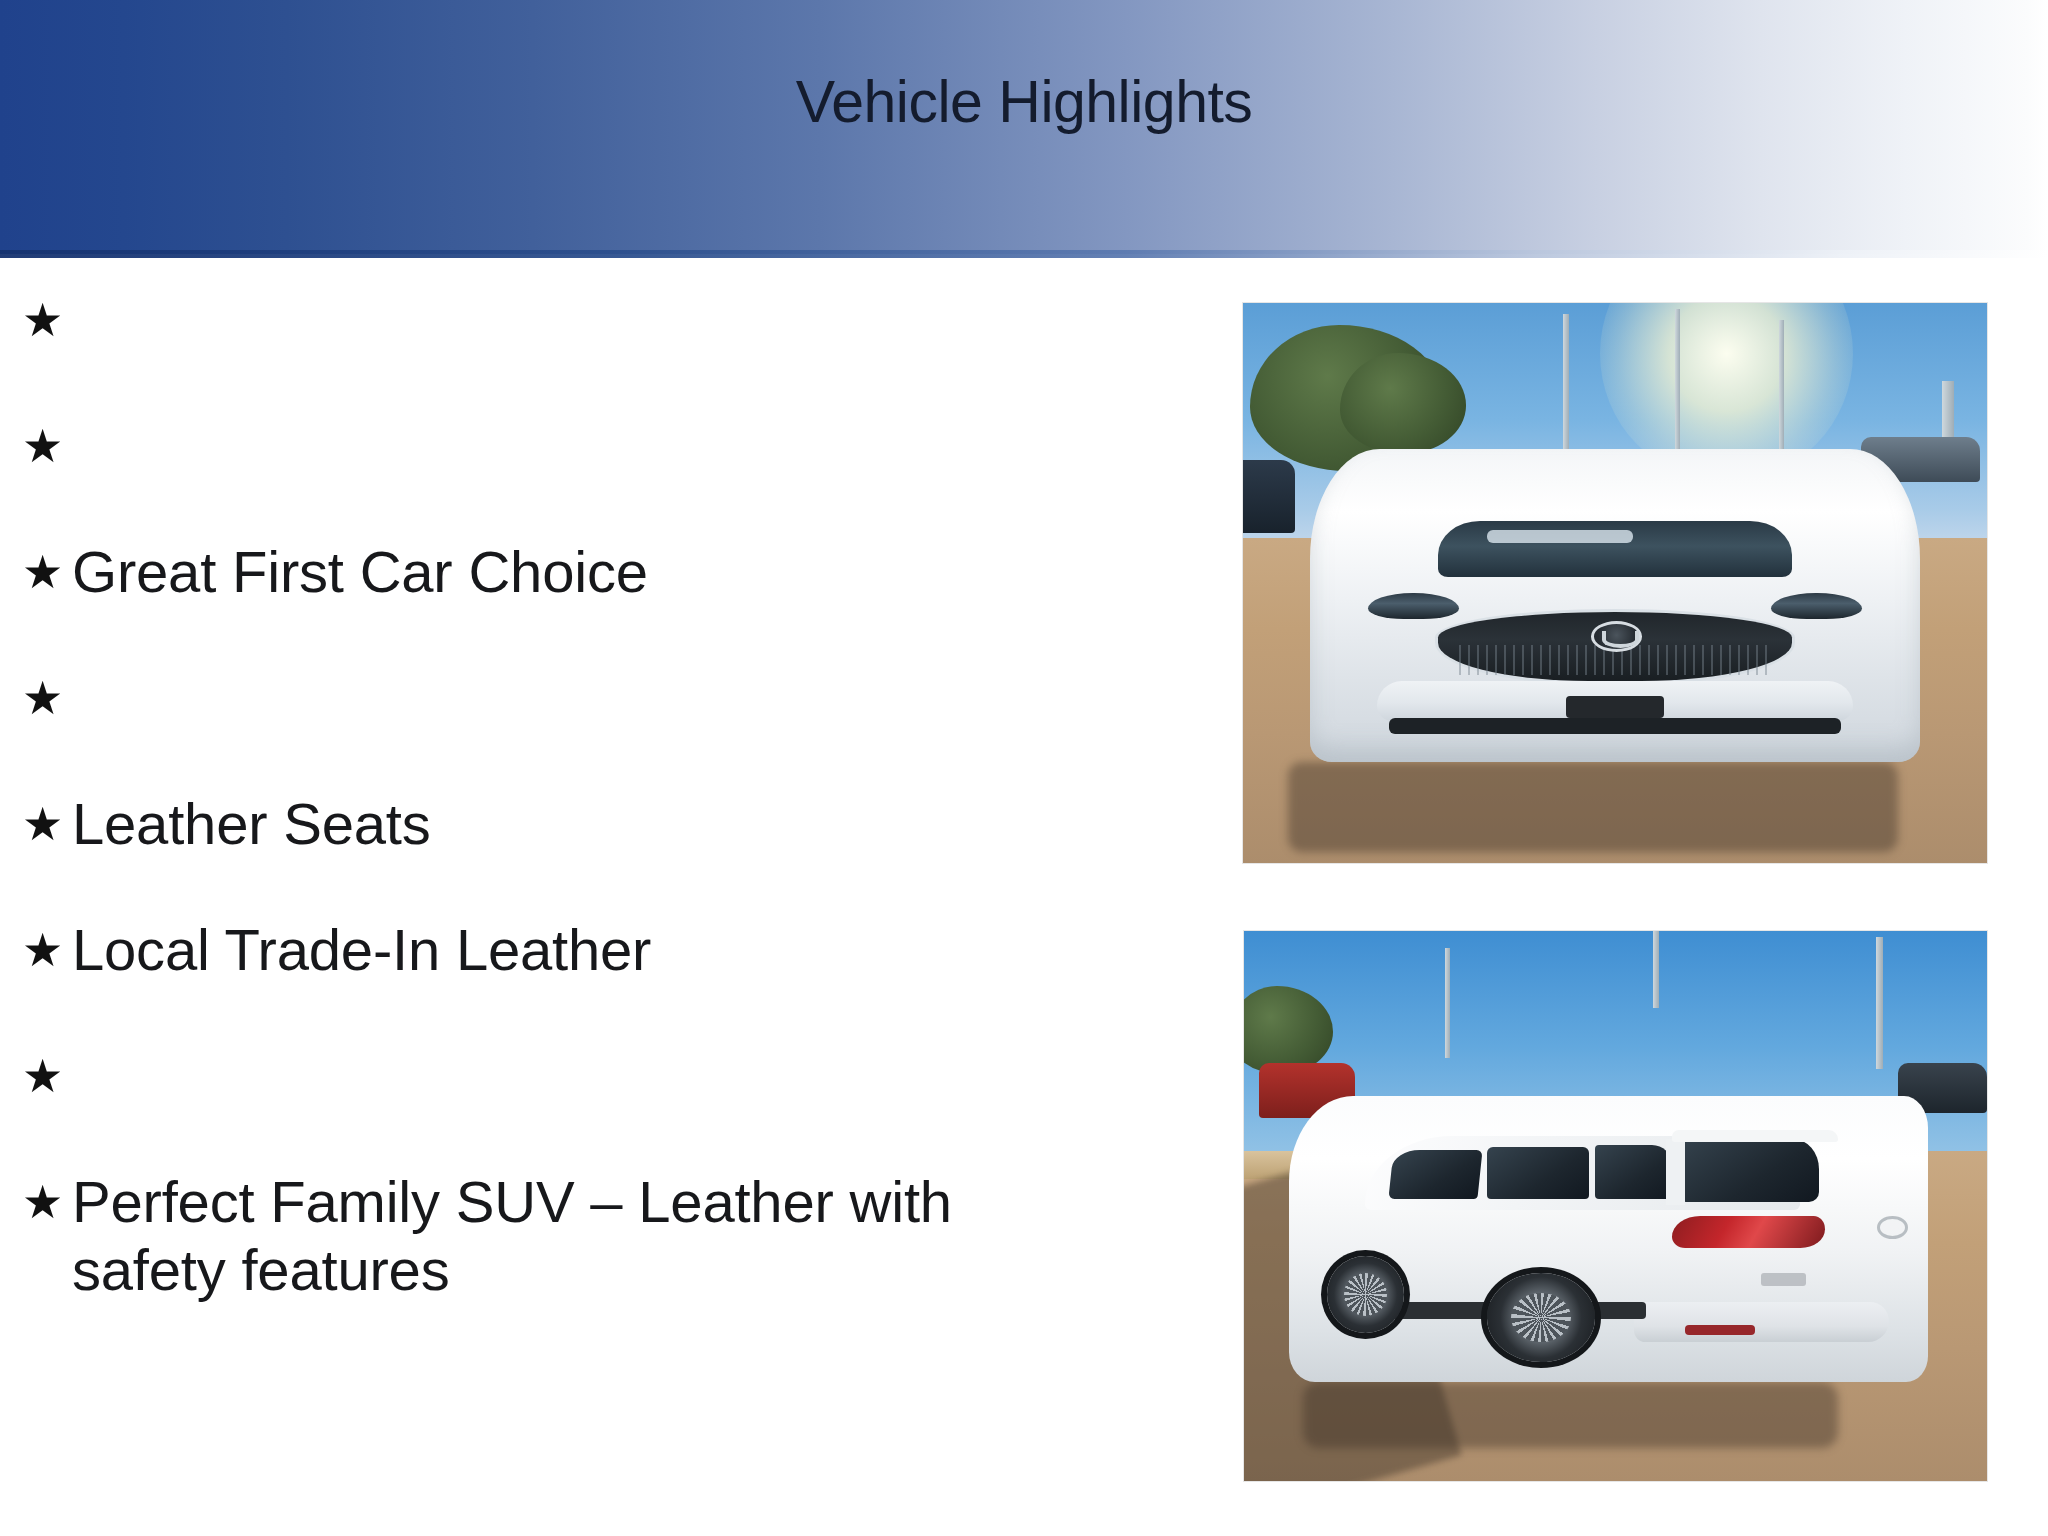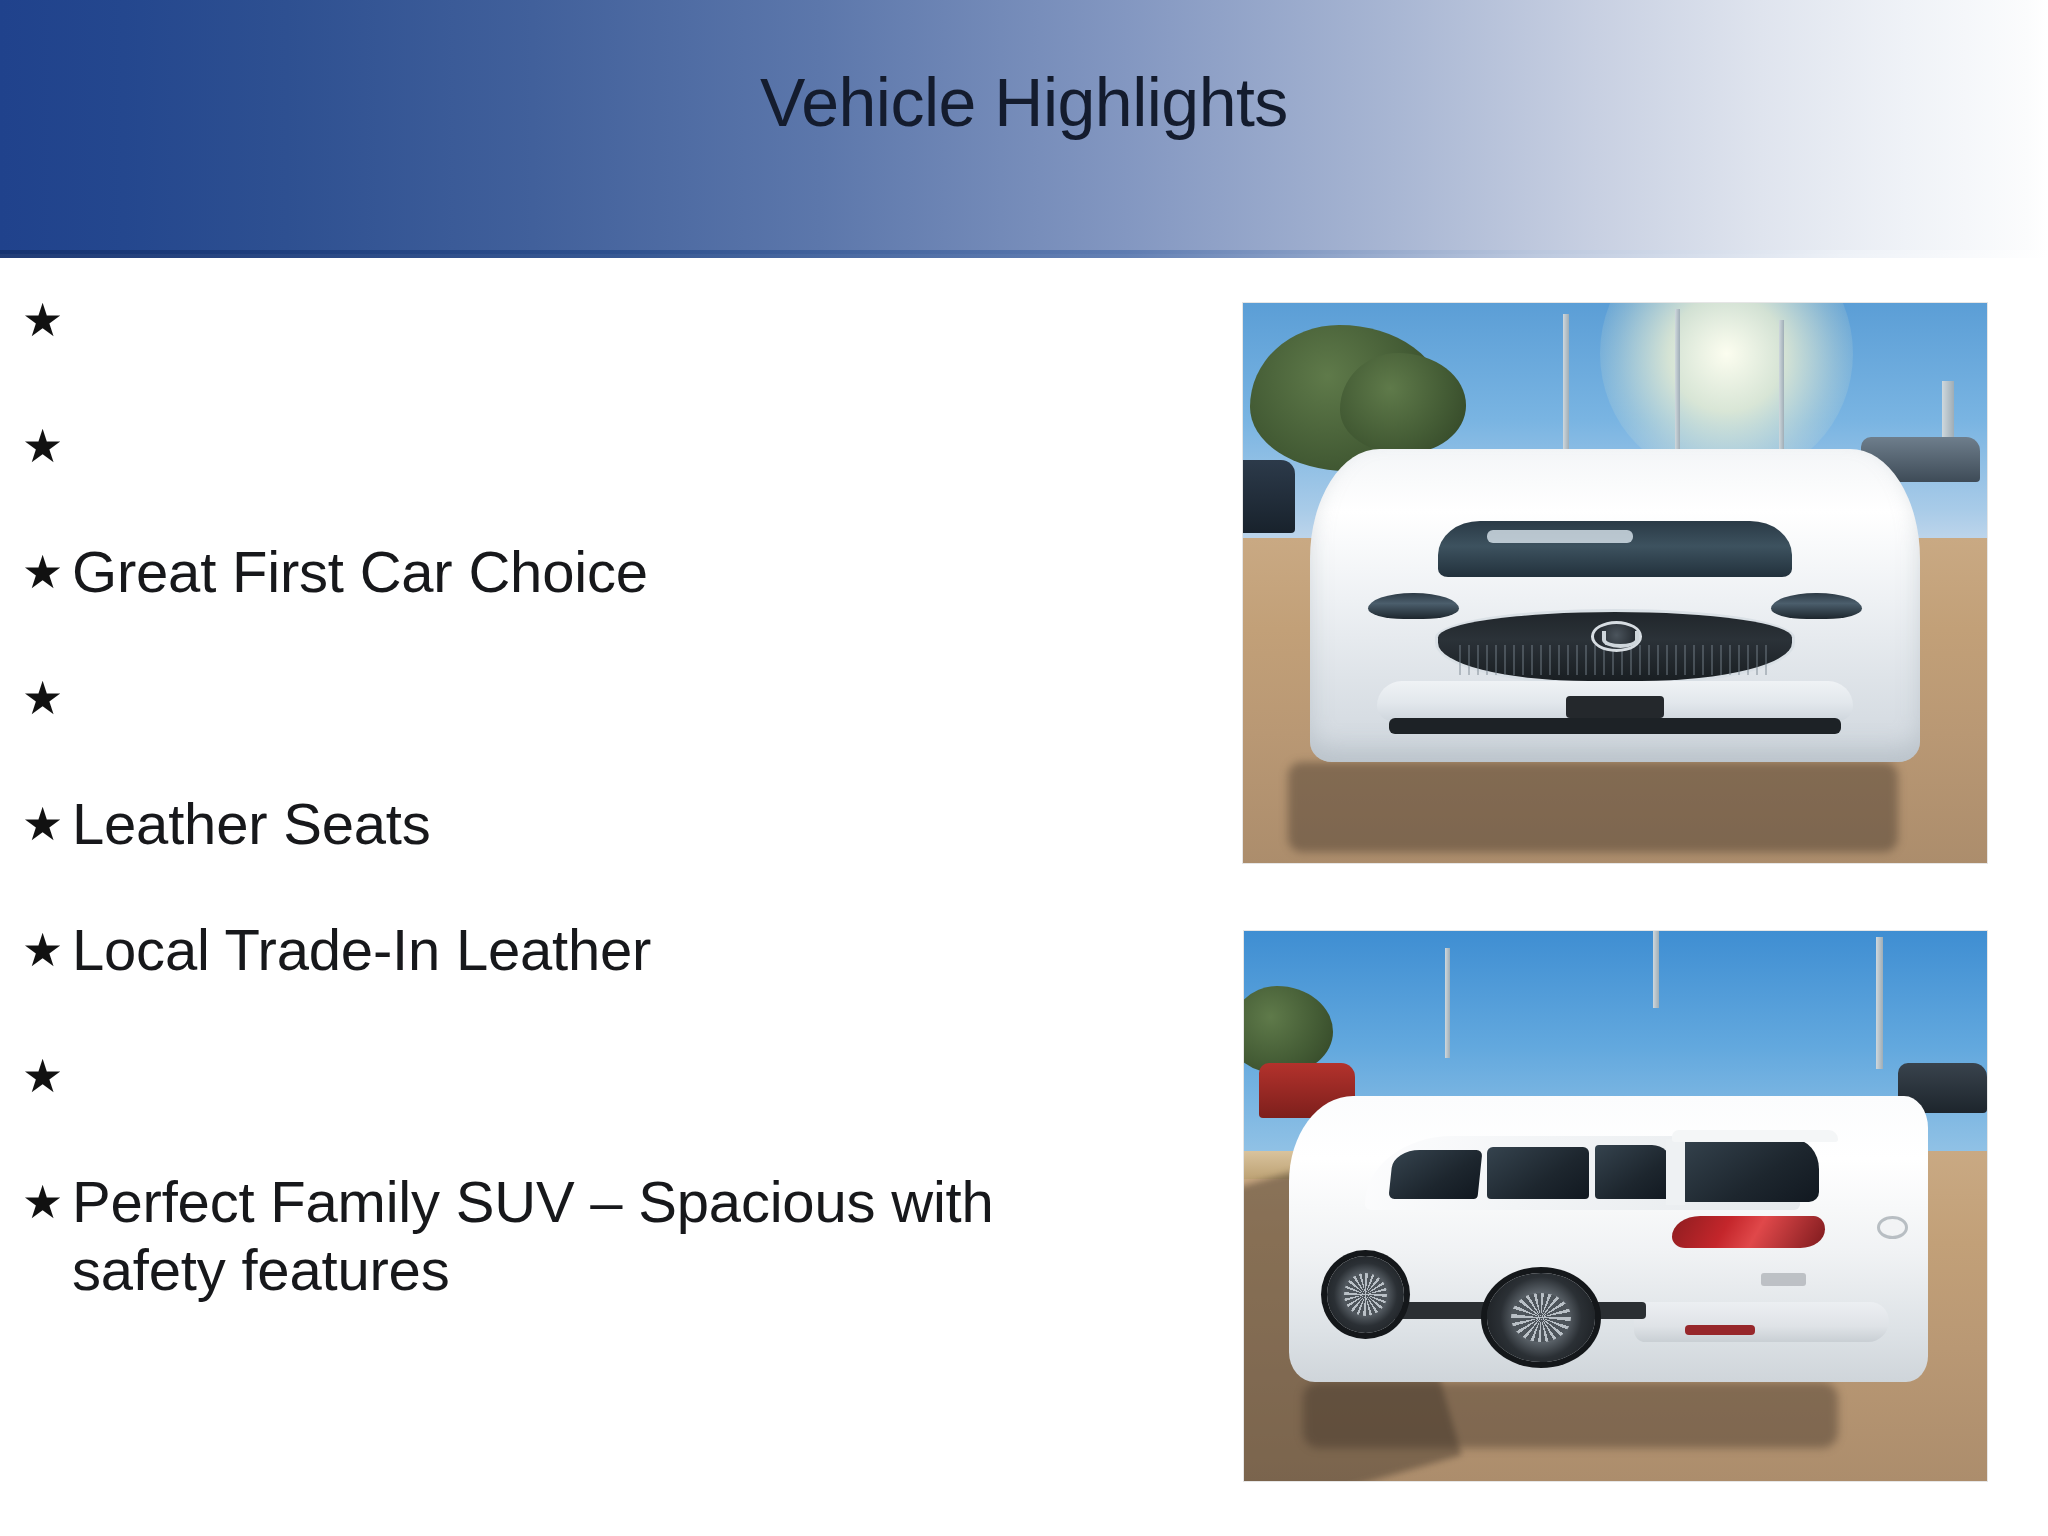--- a/index.html
+++ b/index.html
@@ -55,21 +55,21 @@
       #ffffff 100%
     );
     opacity: .95;
   }
   #page-title {
     position: absolute;
     left: 0;
     top: 50px;
     width: 2048px;
     text-align: center;
-    font-size: 68px;
+    font-size: 59px;
     line-height: 104px;
     font-weight: 400;
     color: #141c2e;
     letter-spacing: -0.5px;
     white-space: nowrap;
   }
 
   
   #highlights-list {
     position: absolute;
@@ -374,21 +374,21 @@
     <span class="bullet-star">★</span>
     <span class="highlight-text">Local Trade-In Leather</span>
   </div>
 
   <div class="highlight-item">
     <span class="bullet-star">★</span>
   </div>
 
   <div class="highlight-item">
     <span class="bullet-star">★</span>
-    <span class="highlight-text">Perfect Family SUV – Spacious with safety features</span>
+    <span class="highlight-text">Perfect Family SUV – Leather with safety features</span>
   </div>
 
 </div>
 
 <div class="photo-frame" id="photo-front">
   <div class="photo-scene">
     <div class="sky"></div>
     <div class="sun-flare" style="left:48%;top:-14%;width:34%;height:46%;"></div>
     <div class="tree" style="left:1%;top:4%;width:26%;height:26%;"></div>
     <div class="tree" style="left:13%;top:9%;width:17%;height:18%;"></div>

